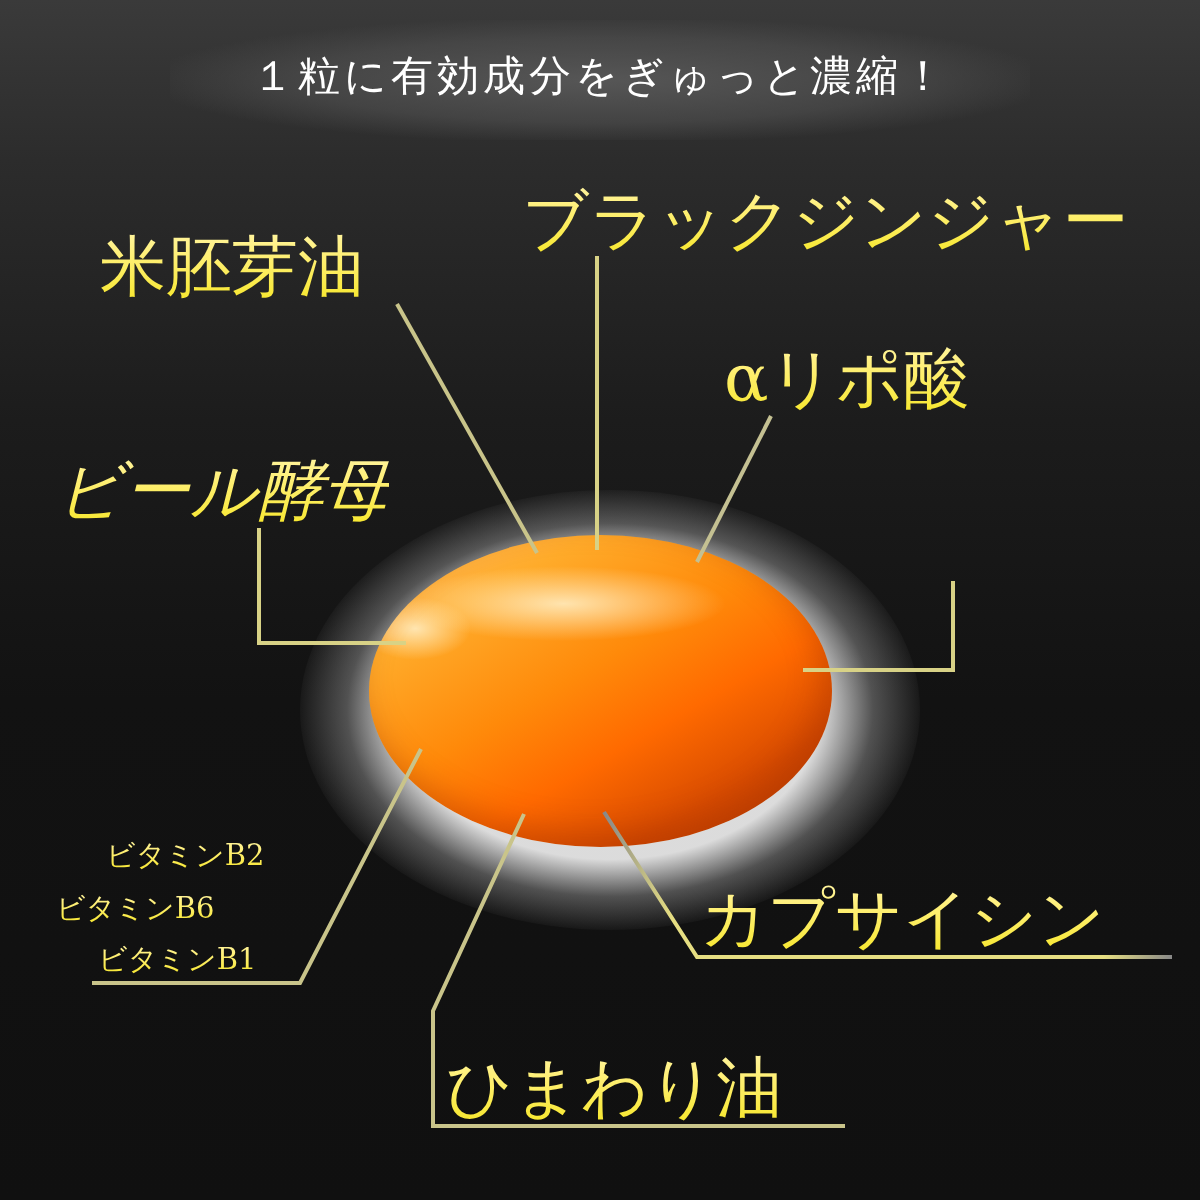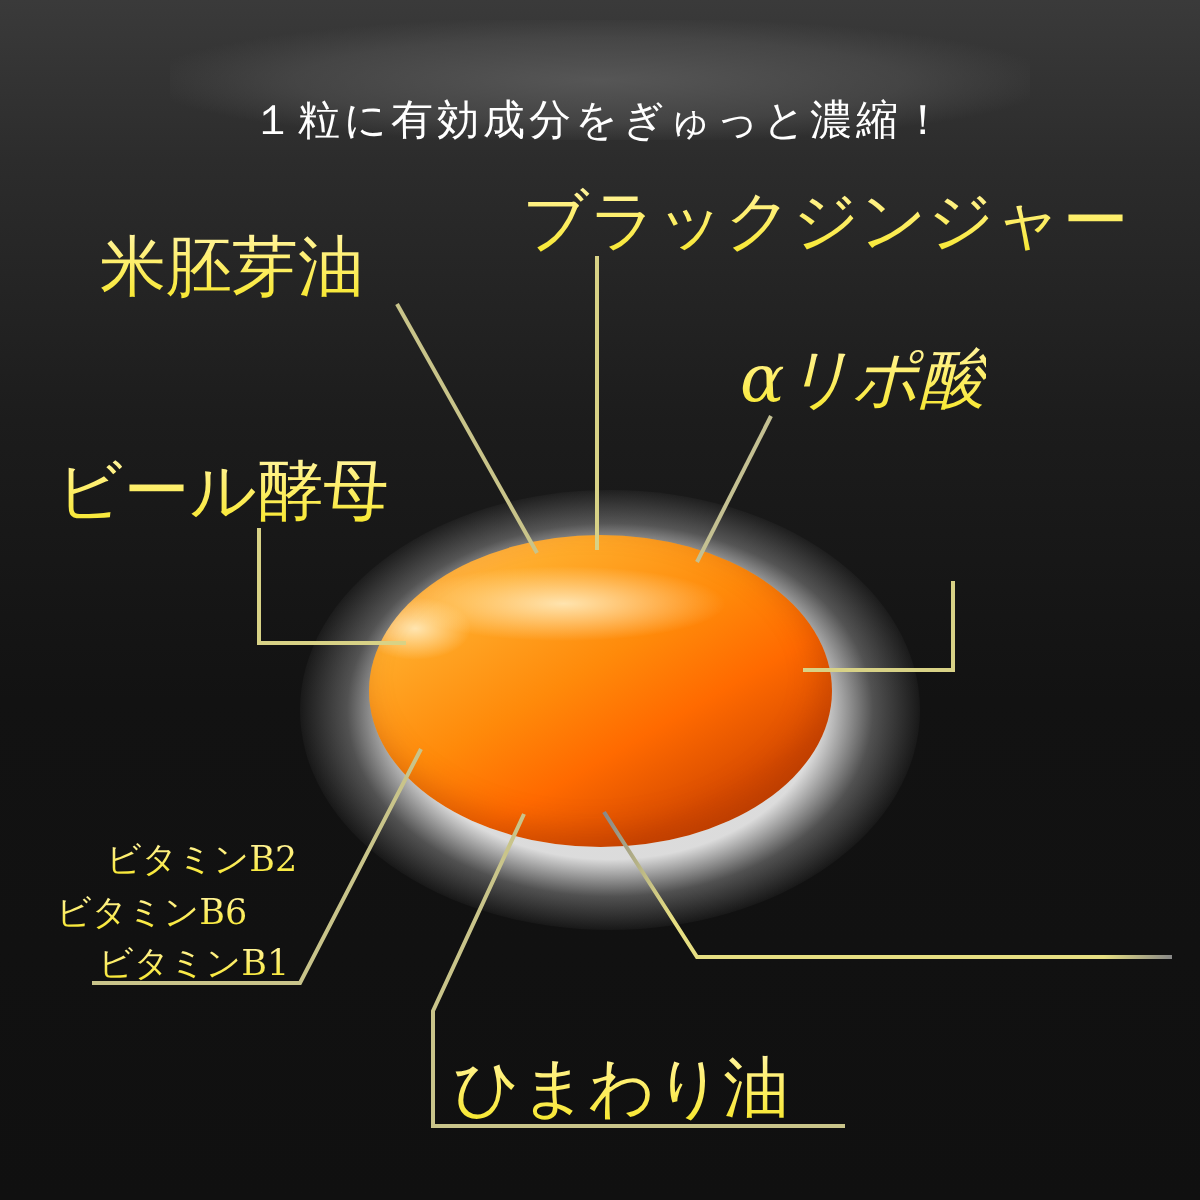--- a/index.html
+++ b/index.html
@@ -8,30 +8,30 @@
     position:relative; width:1200px; height:1200px; overflow:hidden;
     background: linear-gradient(180deg, #3a3a3a 0px, #2c2c2c 160px, #1c1c1c 420px, #121212 700px, #101010 1200px);
   }
   #title-glow {
     position:absolute; left:170px; top:20px; width:860px; height:120px;
     background: radial-gradient(ellipse at center, rgba(90,90,90,0.9) 0%, rgba(80,80,80,0.6) 50%, rgba(60,60,60,0) 75%);
   }
   #title {
     position:absolute; left:0; top:48px; width:1200px; text-align:center;
     font-family:"DejaVu Sans", sans-serif; font-size:42px; color:#fff;
-    letter-spacing:4px; font-weight:normal;margin-top:44px;
+    letter-spacing:4px; font-weight:normal;
   }
   .lbl {
     position:absolute; white-space:nowrap;
     font-family:"DejaVu Serif", serif; color:#f7ec5c;
     background: linear-gradient(180deg, #fff6b0 0%, #fff07a 35%, #f5e51c 100%);
     -webkit-background-clip:text; background-clip:text; -webkit-text-fill-color:transparent;
   }
   .big { font-size:66px; }
-  .small { font-size:35px; }
+  .small { font-size:29px; }
   svg#lines { position:absolute; left:0; top:0; }
   #capsule-glow {
     position:absolute; left:300px; top:490px; width:620px; height:440px; border-radius:50%;
     background: radial-gradient(ellipse at center, rgba(255,255,255,0.85) 48%, rgba(200,200,200,0.35) 60%, rgba(80,80,80,0) 72%);
   }
   #capsule {
     position:absolute; left:369px; top:535px; width:463px; height:312px; border-radius:50%;
     background:
       radial-gradient(ellipse 35% 12% at 42% 22%, rgba(255,240,200,0.85) 0%, rgba(255,220,150,0) 100%),
       radial-gradient(ellipse 12% 10% at 10% 30%, rgba(255,235,190,0.9) 0%, rgba(255,220,150,0) 100%),
@@ -78,20 +78,21 @@
       <polyline points="604,812 697,957 1172,957" stroke="url(#ug)"></polyline>
 
       <polyline points="524,814 433,1011 433,1126 845,1126" stroke="#c9c48a"></polyline>
 
       <polyline points="421,749 300,983 92,983" stroke="#c9c48a"></polyline>
     </g>
   </svg>
 
   <div class="lbl big" style="left:100px;top:222px;">米胚芽油</div>
   <div class="lbl big" style="left:522px;top:176px;">ブラックジンジャー</div>
-  <div class="lbl big" style="left:740px;top:334px;font-style:italic;">αリポ酸</div>
-  <div class="lbl big" style="left:56px;top:446px;">ビール酵母</div>
-  <div class="lbl big" style="left:446px;top:1043px;margin-left:7px;">ひまわり油</div>
+  <div class="lbl big" style="left:724px;top:334px;">αリポ酸</div>
+  <div class="lbl big" style="left:56px;top:446px;font-style:italic;">ビール酵母</div>
+  <div class="lbl big" style="left:700px;top:874px;">カプサイシン</div>
+  <div class="lbl big" style="left:446px;top:1043px;">ひまわり油</div>
 
   <div class="lbl small" style="left:106px;top:836px;">ビタミンB2</div>
   <div class="lbl small" style="left:56px;top:889px;">ビタミンB6</div>
   <div class="lbl small" style="left:98px;top:940px;">ビタミンB1</div>
 </div>
 
 </body></html>

